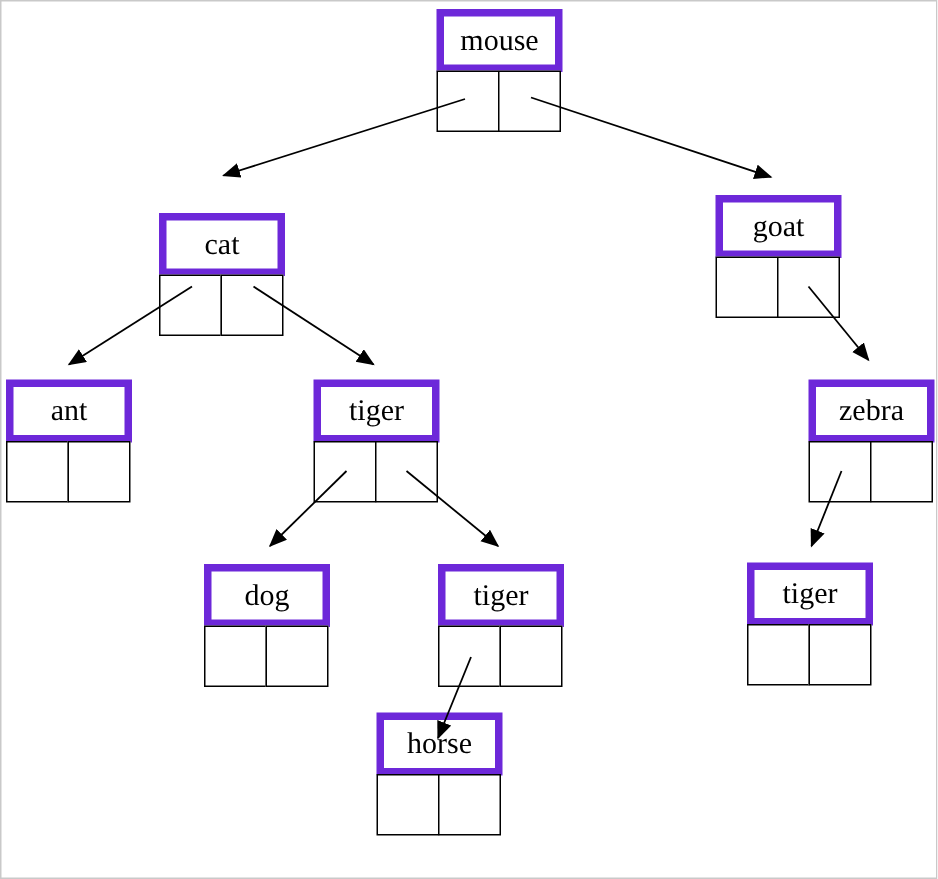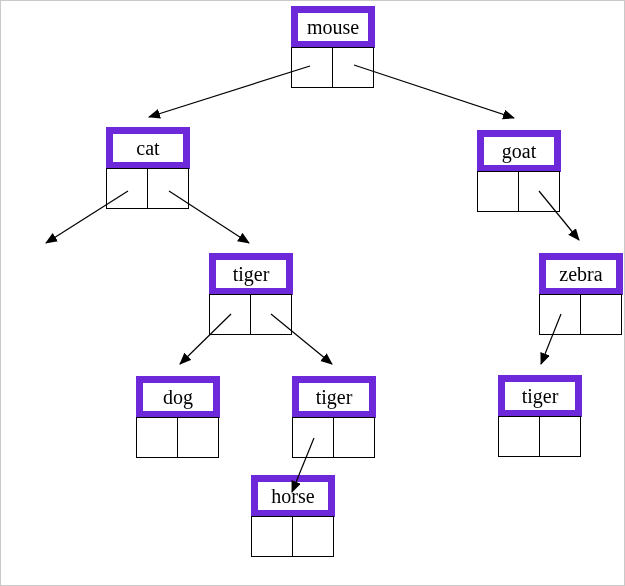--- a/index.html
+++ b/index.html
@@ -18,21 +18,21 @@
     overflow: hidden;
   }
   .node {
     position: absolute;
     width: 84px;
     height: 82px;
   }
   .node-label {
     box-sizing: border-box;
     height: 42px;
-    border: 7px solid #6d28d9;
+    border: 5px solid #6d28d9;
     display: flex;
     align-items: center;
     justify-content: center;
     font-size: 20px;
     color: #000000;
     background: #ffffff;
   }
   .node-cells {
     box-sizing: border-box;
     height: 41px;
@@ -42,21 +42,21 @@
   .cell {
     box-sizing: border-box;
     width: 50%;
     border: 1px solid #000000;
     background: #ffffff;
   }
   .cell + .cell { margin-left: -1px; }
 
   
   .n-mouse { left: 290px; top: 5px; }
-  .n-cat   { left: 105px; top: 126px; }
+  .n-cat   { left: 105px; top: 141px; }
   .n-mule  { left: 476px; top: 129px; }
   .n-ant   { left: 3px;   top: 252px; }
   .n-goat  { left: 208px; top: 252px; }
   .n-zebra { left: 538px; top: 252px; }
   .n-dog   { left: 135px; top: 375px; }
   .n-lion  { left: 291px; top: 375px; }
   .n-tiger { left: 497px; top: 374px; }
   .n-horse { left: 250px; top: 474px; }
 
   #edges {
@@ -92,20 +92,27 @@
   </div>
 
   <div class="node n-mule">
     <div class="node-label">goat</div>
     <div class="node-cells">
       <div class="cell"></div>
       <div class="cell"></div>
     </div>
   </div>
 
+  <div class="node n-ant">
+    <div class="node-label">ant</div>
+    <div class="node-cells">
+      <div class="cell"></div>
+      <div class="cell"></div>
+    </div>
+  </div>
 
   <div class="node n-goat">
     <div class="node-label">tiger</div>
     <div class="node-cells">
       <div class="cell"></div>
       <div class="cell"></div>
     </div>
   </div>
 
   <div class="node n-zebra">

